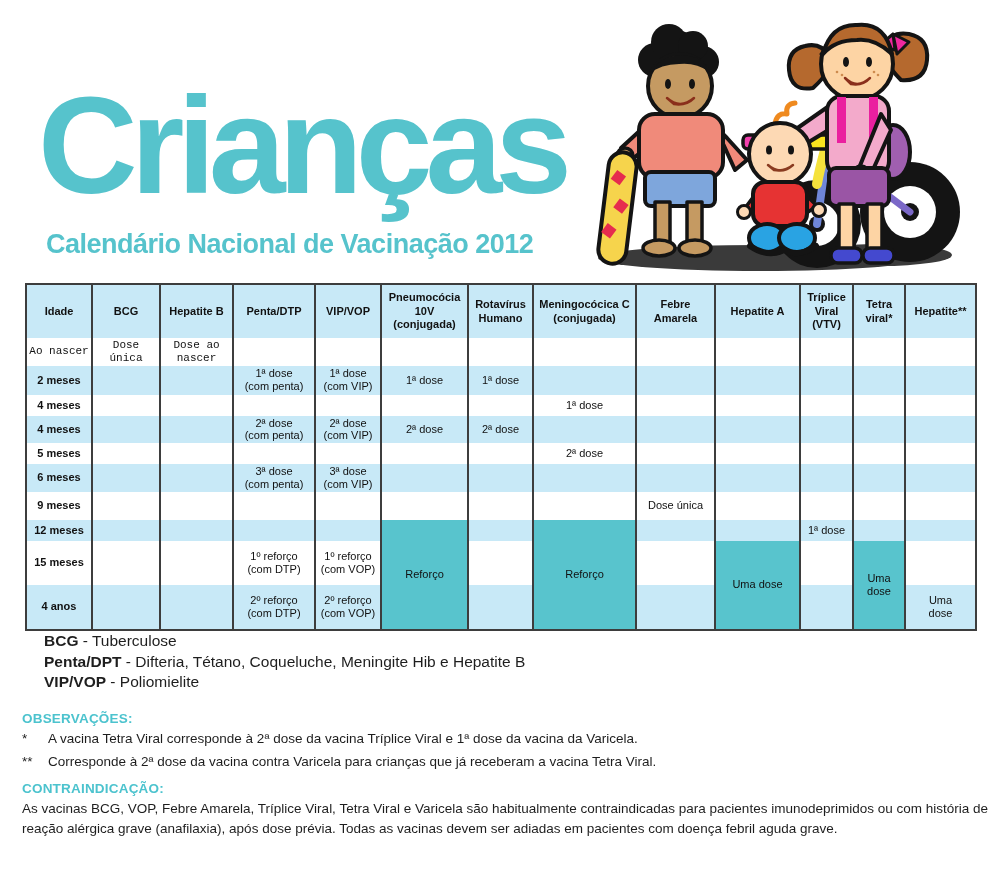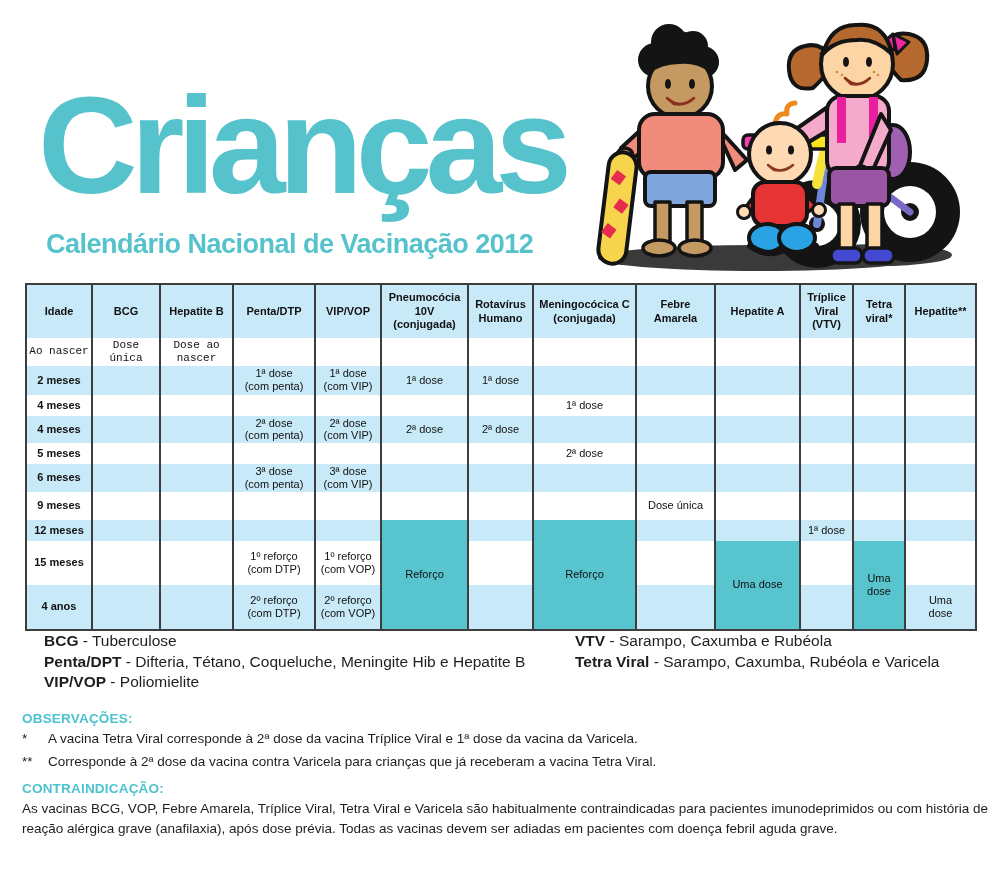--- a/index.html
+++ b/index.html
@@ -351,24 +351,20 @@
 dose</td>
         </tr>
       </tbody>
     </table>
 
   <div class="legend-col" id="legend-left">
       <div class="lg-line"><b>BCG</b><span> - Tuberculose</span></div>
       <div class="lg-line"><b>Penta/DPT</b><span> - Difteria, Tétano, Coqueluche, Meningite Hib e Hepatite B</span></div>
       <div class="lg-line"><b>VIP/VOP</b><span> - Poliomielite</span></div>
     </div>
-  <div class="legend-col" id="legend-right">
-      <div class="lg-line"><b>VTV</b><span> - Sarampo, Caxumba e Rubéola</span></div>
-      <div class="lg-line"><b>Tetra Viral</b><span> - Sarampo, Caxumba, Rubéola e Varicela</span></div>
-    </div>
 
   <div class="obs">
     <div class="sec-heading">OBSERVAÇÕES:</div>
     <div id="obs-list">
         <div class="obs-row">
           <span class="marker">*</span>
           <span>A vacina Tetra Viral corresponde à 2ª dose da vacina Tríplice Viral e 1ª dose da vacina da Varicela.</span>
         </div>
         <div class="obs-row">
           <span class="marker">**</span>

